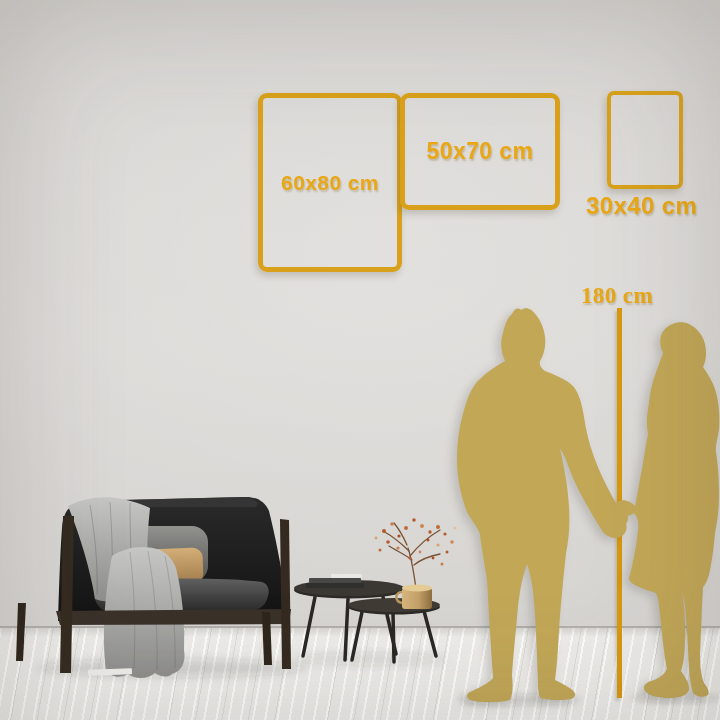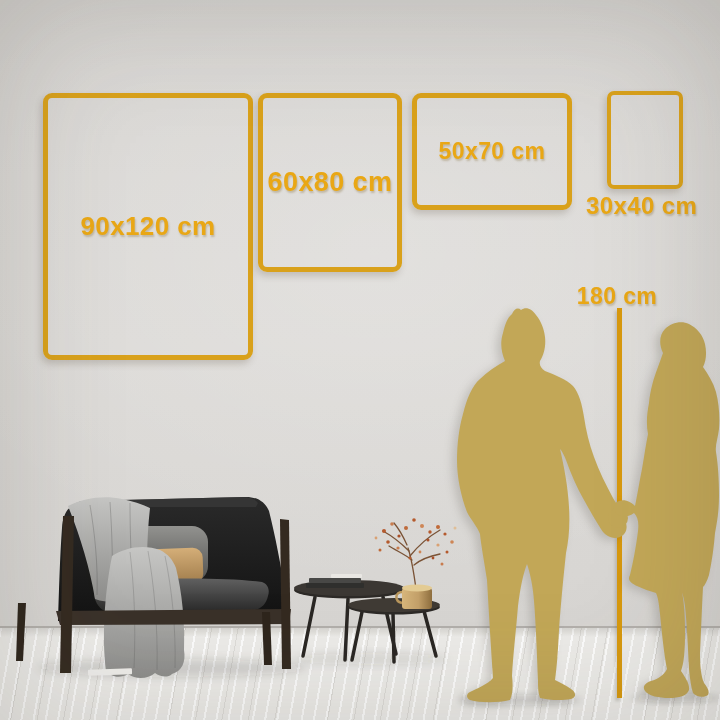--- a/index.html
+++ b/index.html
@@ -39,49 +39,46 @@
     box-shadow:-2px 4px 7px rgba(80,70,50,.22);
     display:flex;align-items:center;justify-content:center;
   }
   .frame-label,.standalone-label{
     font-weight:bold;color:var(--label-gold,#E9A715);
     text-shadow:1px 2px 2px rgba(110,82,18,.28);letter-spacing:.4px;white-space:nowrap;
   }
   .f1{left:43px;top:93px;width:200px;height:257px;}
   .f1 .frame-label{font-size:26px;}
   .f2{left:258px;top:93px;width:134px;height:169px;}
-  .f2 .frame-label{font-size:27px;text-align:right;}
-  .f3{left:412px;top:93px;width:150px;height:107px;}
+  .f2 .frame-label{font-size:21px;text-align:right;}
+  .f3{left:400px;top:93px;width:150px;height:107px;}
   .f3 .frame-label{font-size:23px;}
   .f4{left:607px;top:91px;width:68px;height:90px;border-width:4px;border-radius:7px;}
   .label-30x40{position:absolute;left:586px;top:192px;width:114px;text-align:left;font-size:24px;}
   
-  .label-180{position:absolute;left:560px;top:283px;width:114px;text-align:center;font-size:23px;}
+  .label-180{position:absolute;left:539px;top:283px;width:114px;text-align:right;font-size:23px;font-family:Liberation Serif, serif;}
   .height-line{
     position:absolute;left:617px;top:308px;width:5px;height:390px;
     background:var(--line-gold,#D8990E);
     box-shadow:-2px 3px 3px rgba(60,50,30,.18);
   }
   
   .couple-svg{position:absolute;left:440px;top:300px;width:280px;height:412px;
     filter:drop-shadow(-5px 3px 4px rgba(60,55,45,.18));}
   .furniture-svg{position:absolute;left:0;top:470px;width:470px;height:250px;}
 </style>
 </head>
 <body>
 
 <div id="screen">
 
   <div class="wall"></div>
   <div class="floor"></div>
   <div class="baseboard"></div>
 
-  <div class="frame f1">
-    <span class="frame-label">90x120 cm</span>
-  </div>
   <div class="frame f2">
     <span class="frame-label">60x80 cm</span>
   </div>
   <div class="frame f3">
     <span class="frame-label">50x70 cm</span>
   </div>
   <div class="frame f4"></div>
   <div class="standalone-label label-30x40">30x40 cm</div>
 
   <div class="standalone-label label-180">180 cm</div>

